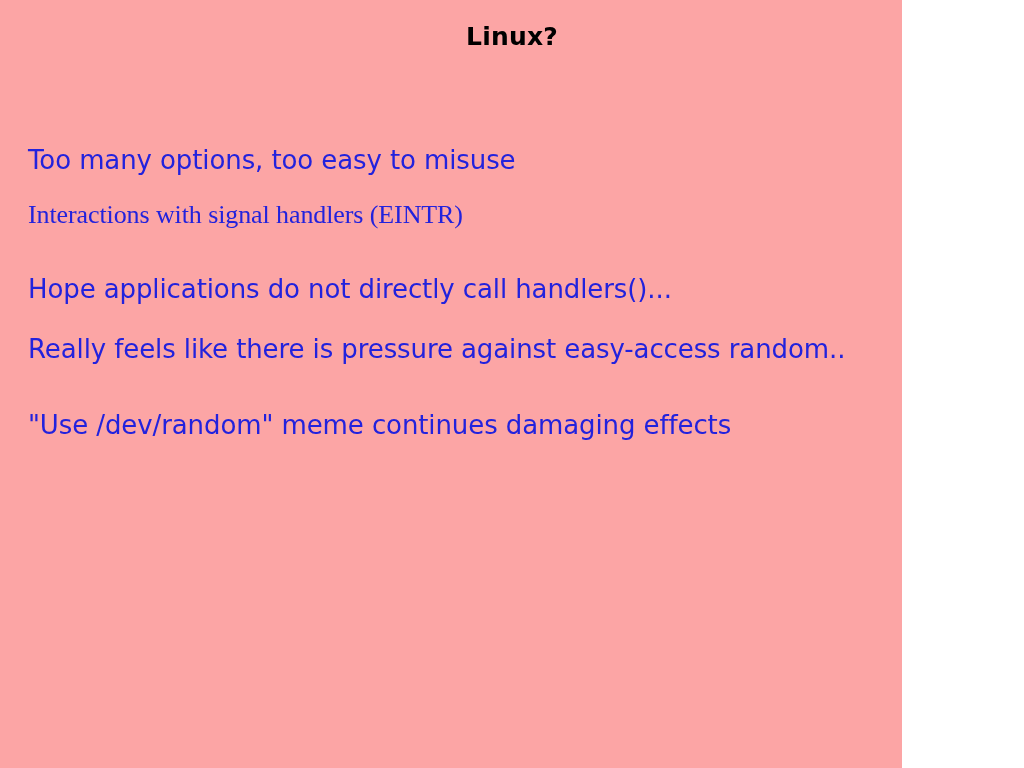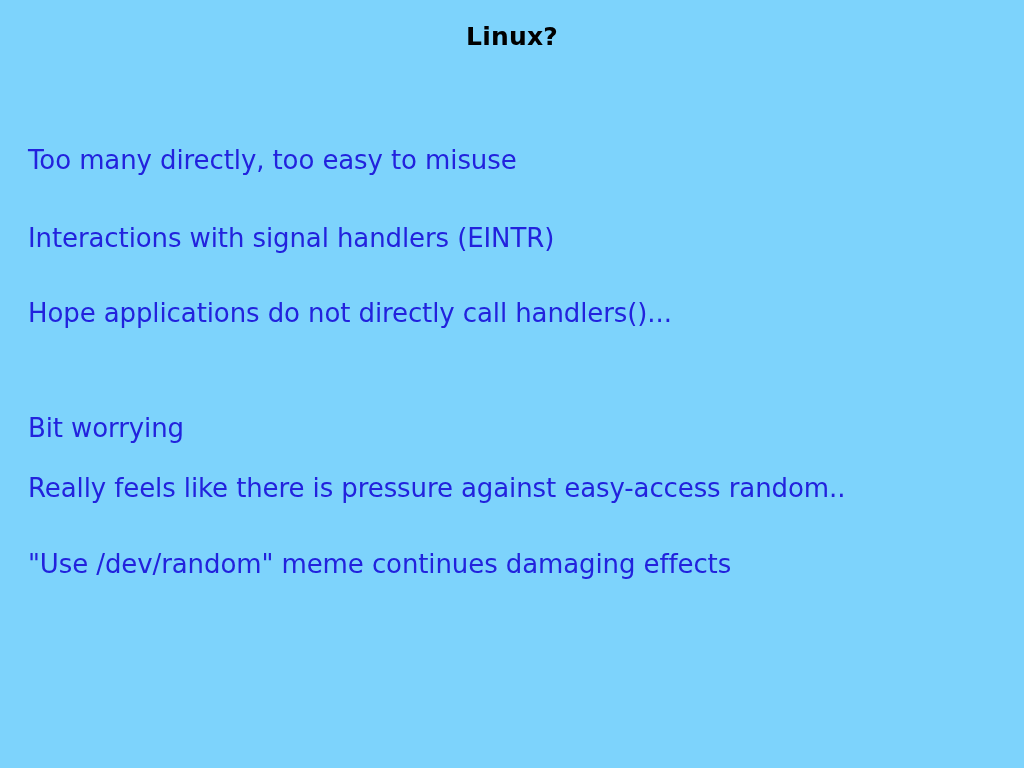--- a/index.html
+++ b/index.html
@@ -4,23 +4,23 @@
 <title>Slide</title>
 <style>
   html, body {
     margin: 0;
     padding: 0;
     background: #ffffff;
   }
 
   .slide {
     position: relative;
-    width: 1024px;
+    width: 902px;
     height: 768px;
-    background: #7dd3fc;
+    background: #fca5a5;
     overflow: hidden;
     box-sizing: border-box;
     font-family: "DejaVu Sans", sans-serif;
   }
 
   
   .slide-title {
     position: absolute;
     top: 22px;
     left: 0;
@@ -50,42 +50,41 @@
     font-size: 26px;
     line-height: 37px;
     letter-spacing: -0.1px;
     white-space: pre-wrap;
     margin: 0;
   }
 
   
   .gap-0  { margin-top: 0px; }
   .gap-1  { margin-top: 38px; }   
-  .gap-2  { margin-top: 41px; }   
+  .gap-2  { margin-top: 17px; font-family: Liberation Serif, serif; }   
   .gap-3  { margin-top: 38px; }   
   .gap-4  { margin-top: 78px; }   
   .gap-5  { margin-top: 23px; }   
   .gap-6  { margin-top: 39px; }   
 </style>
 </head>
 <body>
 
 <div class="slide">
 
   <div class="slide-title">Linux?</div>
 
   <div class="body-area">
 
 
-    <p class="bullet gap-1">Too many directly, too easy to misuse</p>
+    <p class="bullet gap-1">Too many options, too easy to misuse</p>
 
     <p class="bullet gap-2">Interactions with signal handlers (EINTR)</p>
 
     <p class="bullet gap-3">Hope applications do not directly call handlers()...</p>
 
-    <p class="bullet gap-4">Bit worrying</p>
 
     <p class="bullet gap-5">Really feels like there is pressure against easy-access random..</p>
 
     <p class="bullet gap-6">"Use /dev/random" meme continues damaging effects</p>
 
   </div>
 </div>
 
 </body></html>

